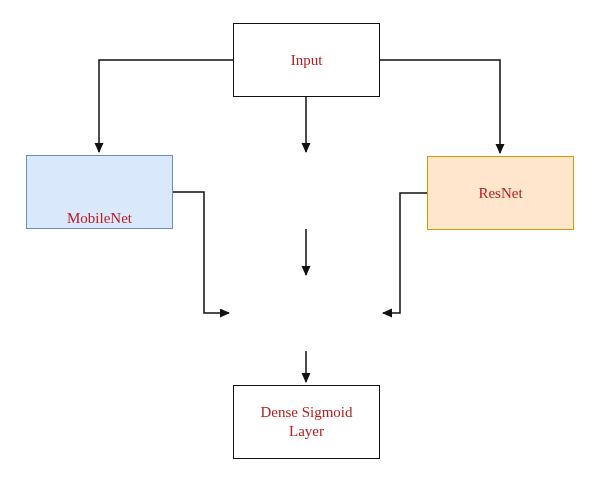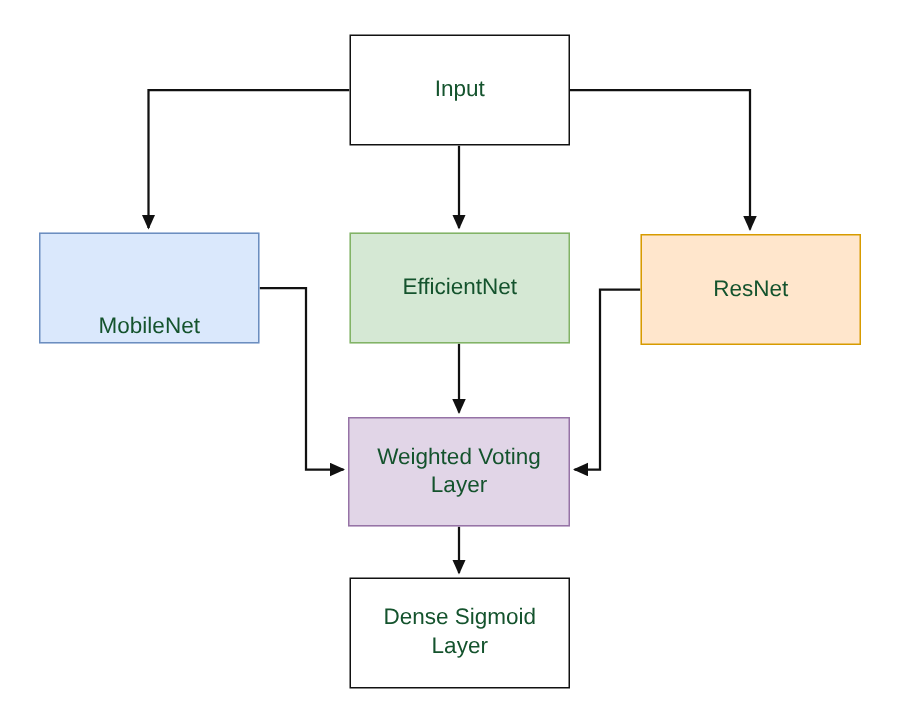--- a/index.html
+++ b/index.html
@@ -33,21 +33,22 @@
     position: absolute;
     box-sizing: border-box;
     border: 1.5px solid #000000;
     background: #ffffff;
     display: flex;
     align-items: center;
     justify-content: center;
     text-align: center;
     font-size: 15px;
     line-height: 1.25;
-    color: #14532d;
+    color: #b91c1c;
+    font-family: Liberation Serif, serif;
   }
   .node .label {
     display: inline-block;
     max-width: 126px;
   }
   #node-input        { left: 233px; top: 23px;  width: 147px; height: 74px; }
   #node-mobilenet    { left: 26px;  top: 155px; width: 147px; height: 74px; align-items: flex-end; }
   #node-efficientnet { left: 233px; top: 155px; width: 147px; height: 74px; }
   #node-resnet       { left: 427px; top: 156px; width: 147px; height: 74px; }
   #node-voting       { left: 232px; top: 278px; width: 148px; height: 73px; }
@@ -74,29 +75,23 @@
   </svg>
 
   <div class="node" id="node-input" style="background-color: rgb(255, 255, 255); border-color: rgb(17, 17, 17);">
     <span class="label">Input</span>
   </div>
 
   <div class="node" id="node-mobilenet" style="background-color: rgb(218, 232, 252); border-color: rgb(108, 142, 191);">
     <span class="label">MobileNet</span>
   </div>
 
-  <div class="node" id="node-efficientnet" style="background-color: rgb(213, 232, 212); border-color: rgb(130, 179, 102);">
-    <span class="label">EfficientNet</span>
-  </div>
 
   <div class="node" id="node-resnet" style="background-color: rgb(255, 230, 204); border-color: rgb(215, 155, 0); justify-content: center;">
     <span class="label">ResNet</span>
   </div>
 
-  <div class="node" id="node-voting" style="background-color: rgb(225, 213, 231); border-color: rgb(150, 115, 166);">
-    <span class="label">Weighted Voting Layer</span>
-  </div>
 
   <div class="node" id="node-dense" style="background-color: rgb(255, 255, 255); border-color: rgb(17, 17, 17); align-items: center;">
     <span class="label">Dense Sigmoid Layer</span>
   </div>
 
 </div>
 
 </body></html>

